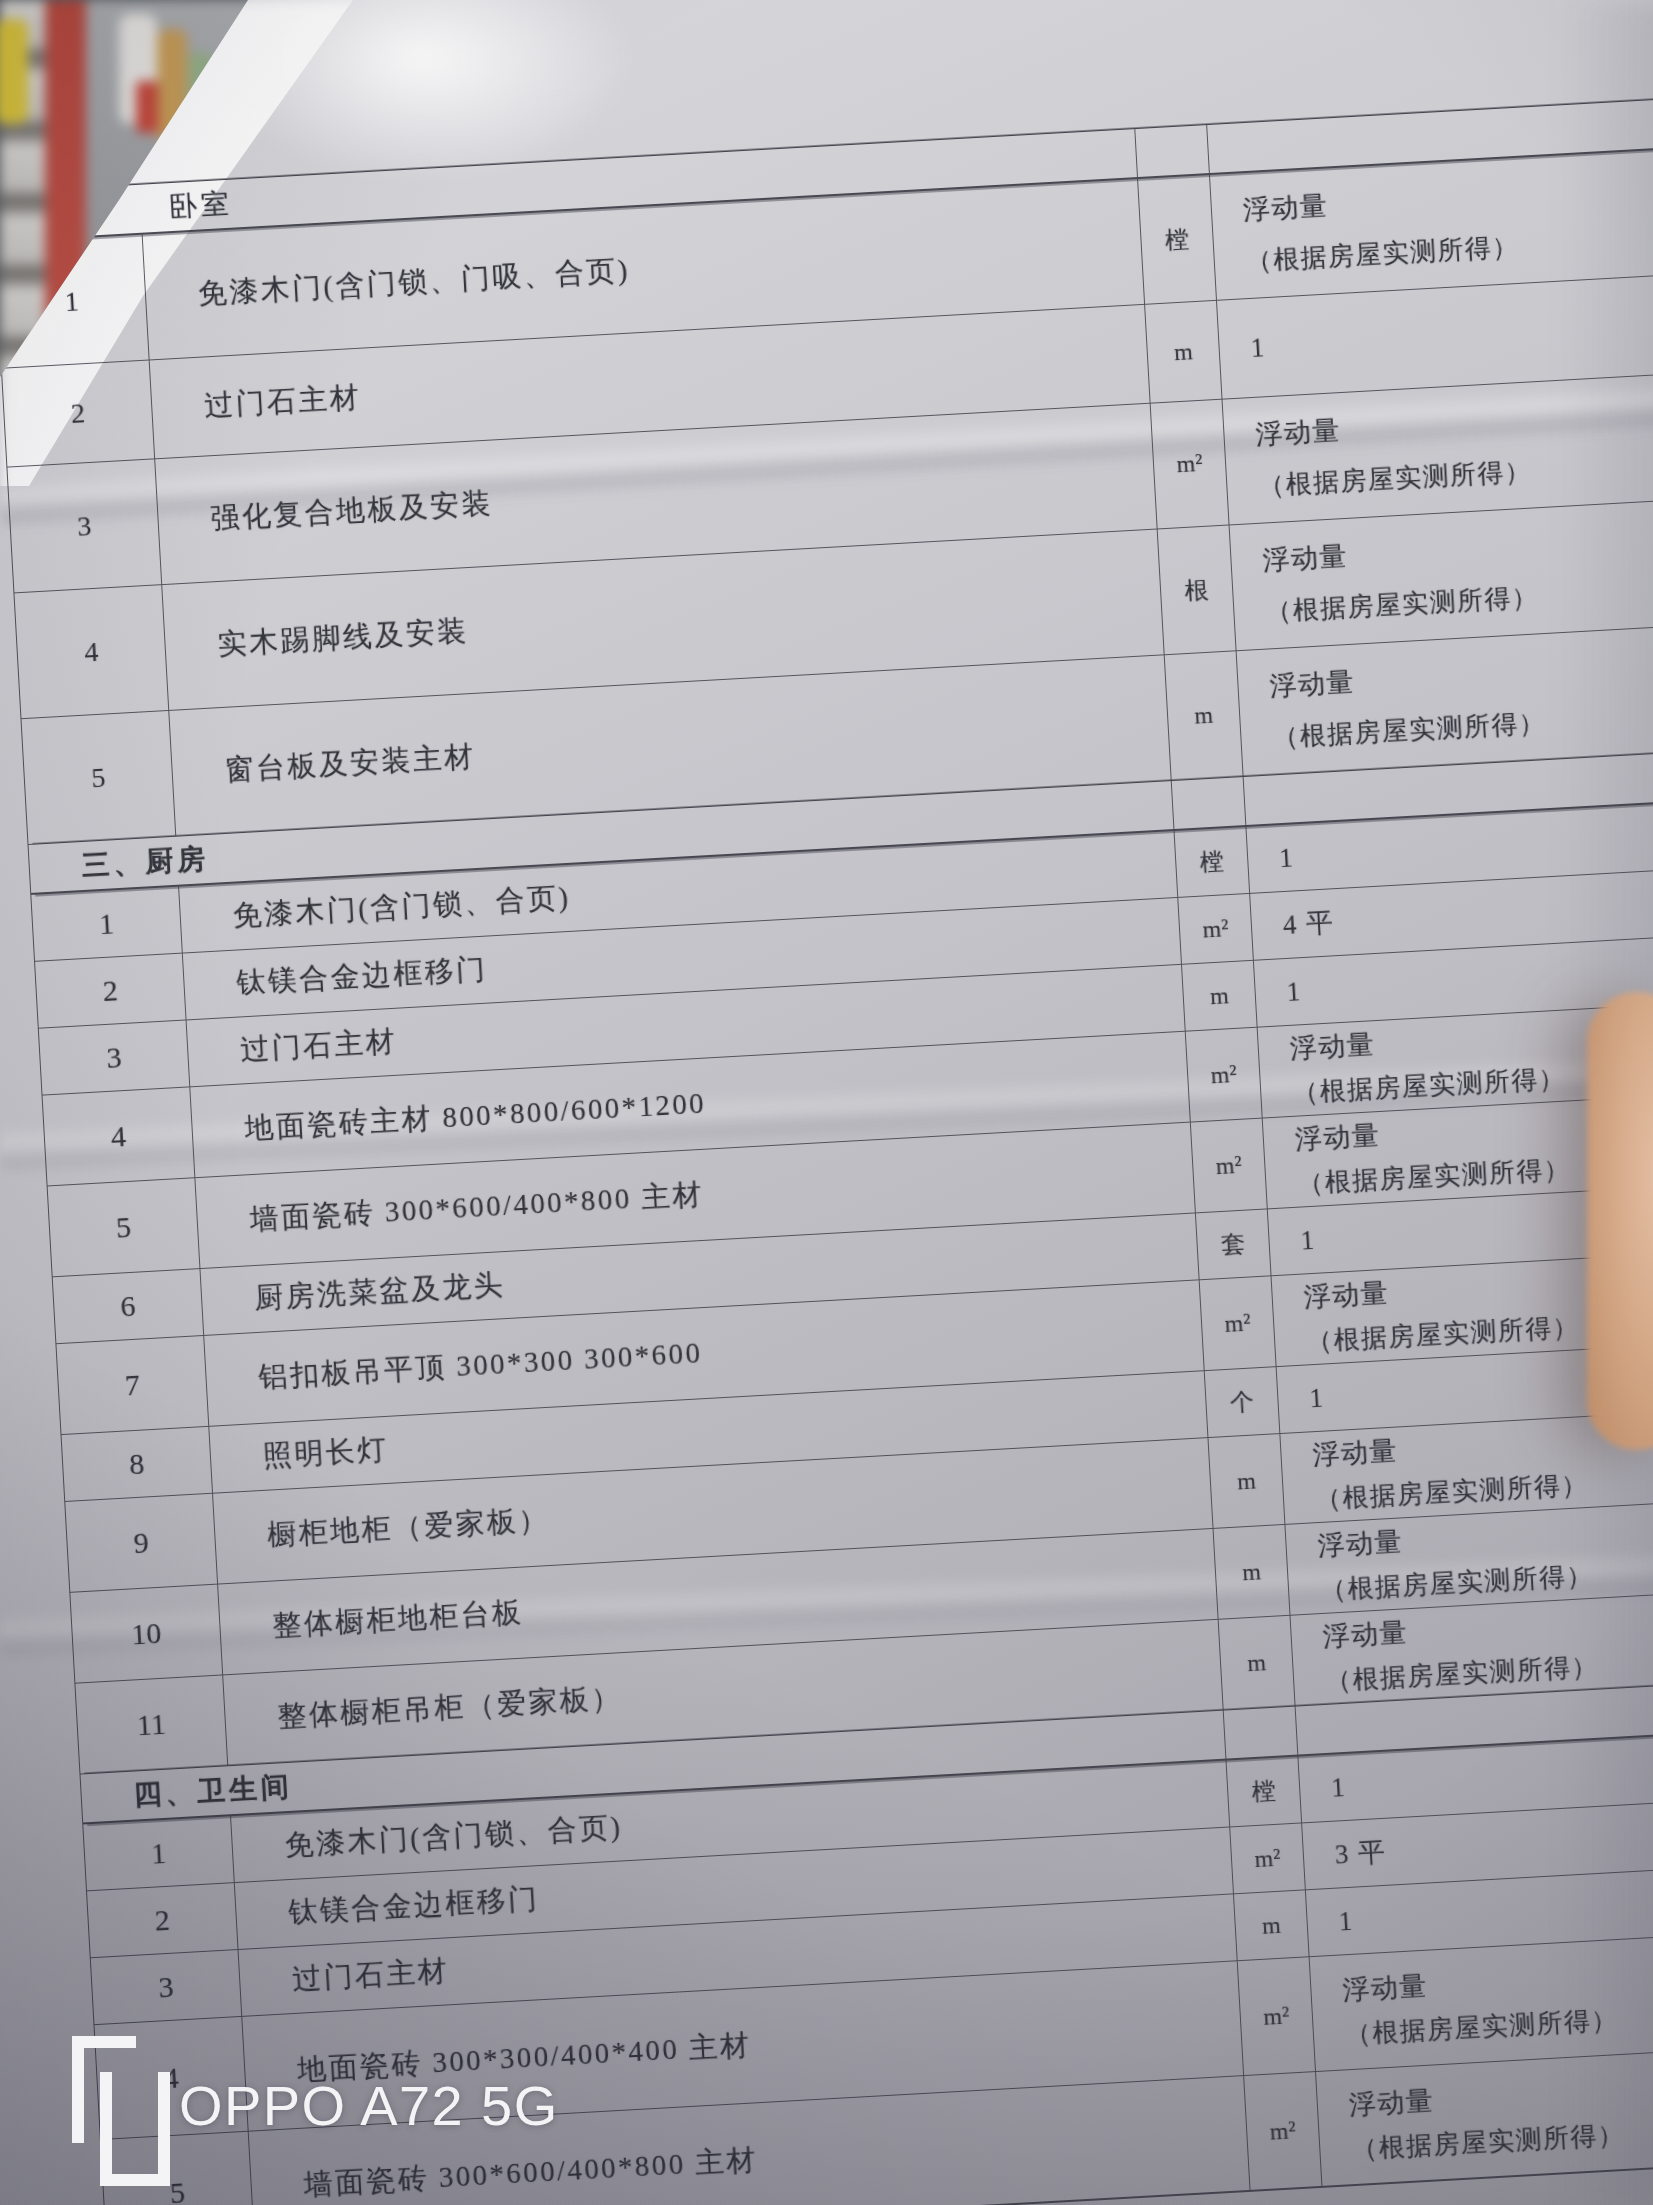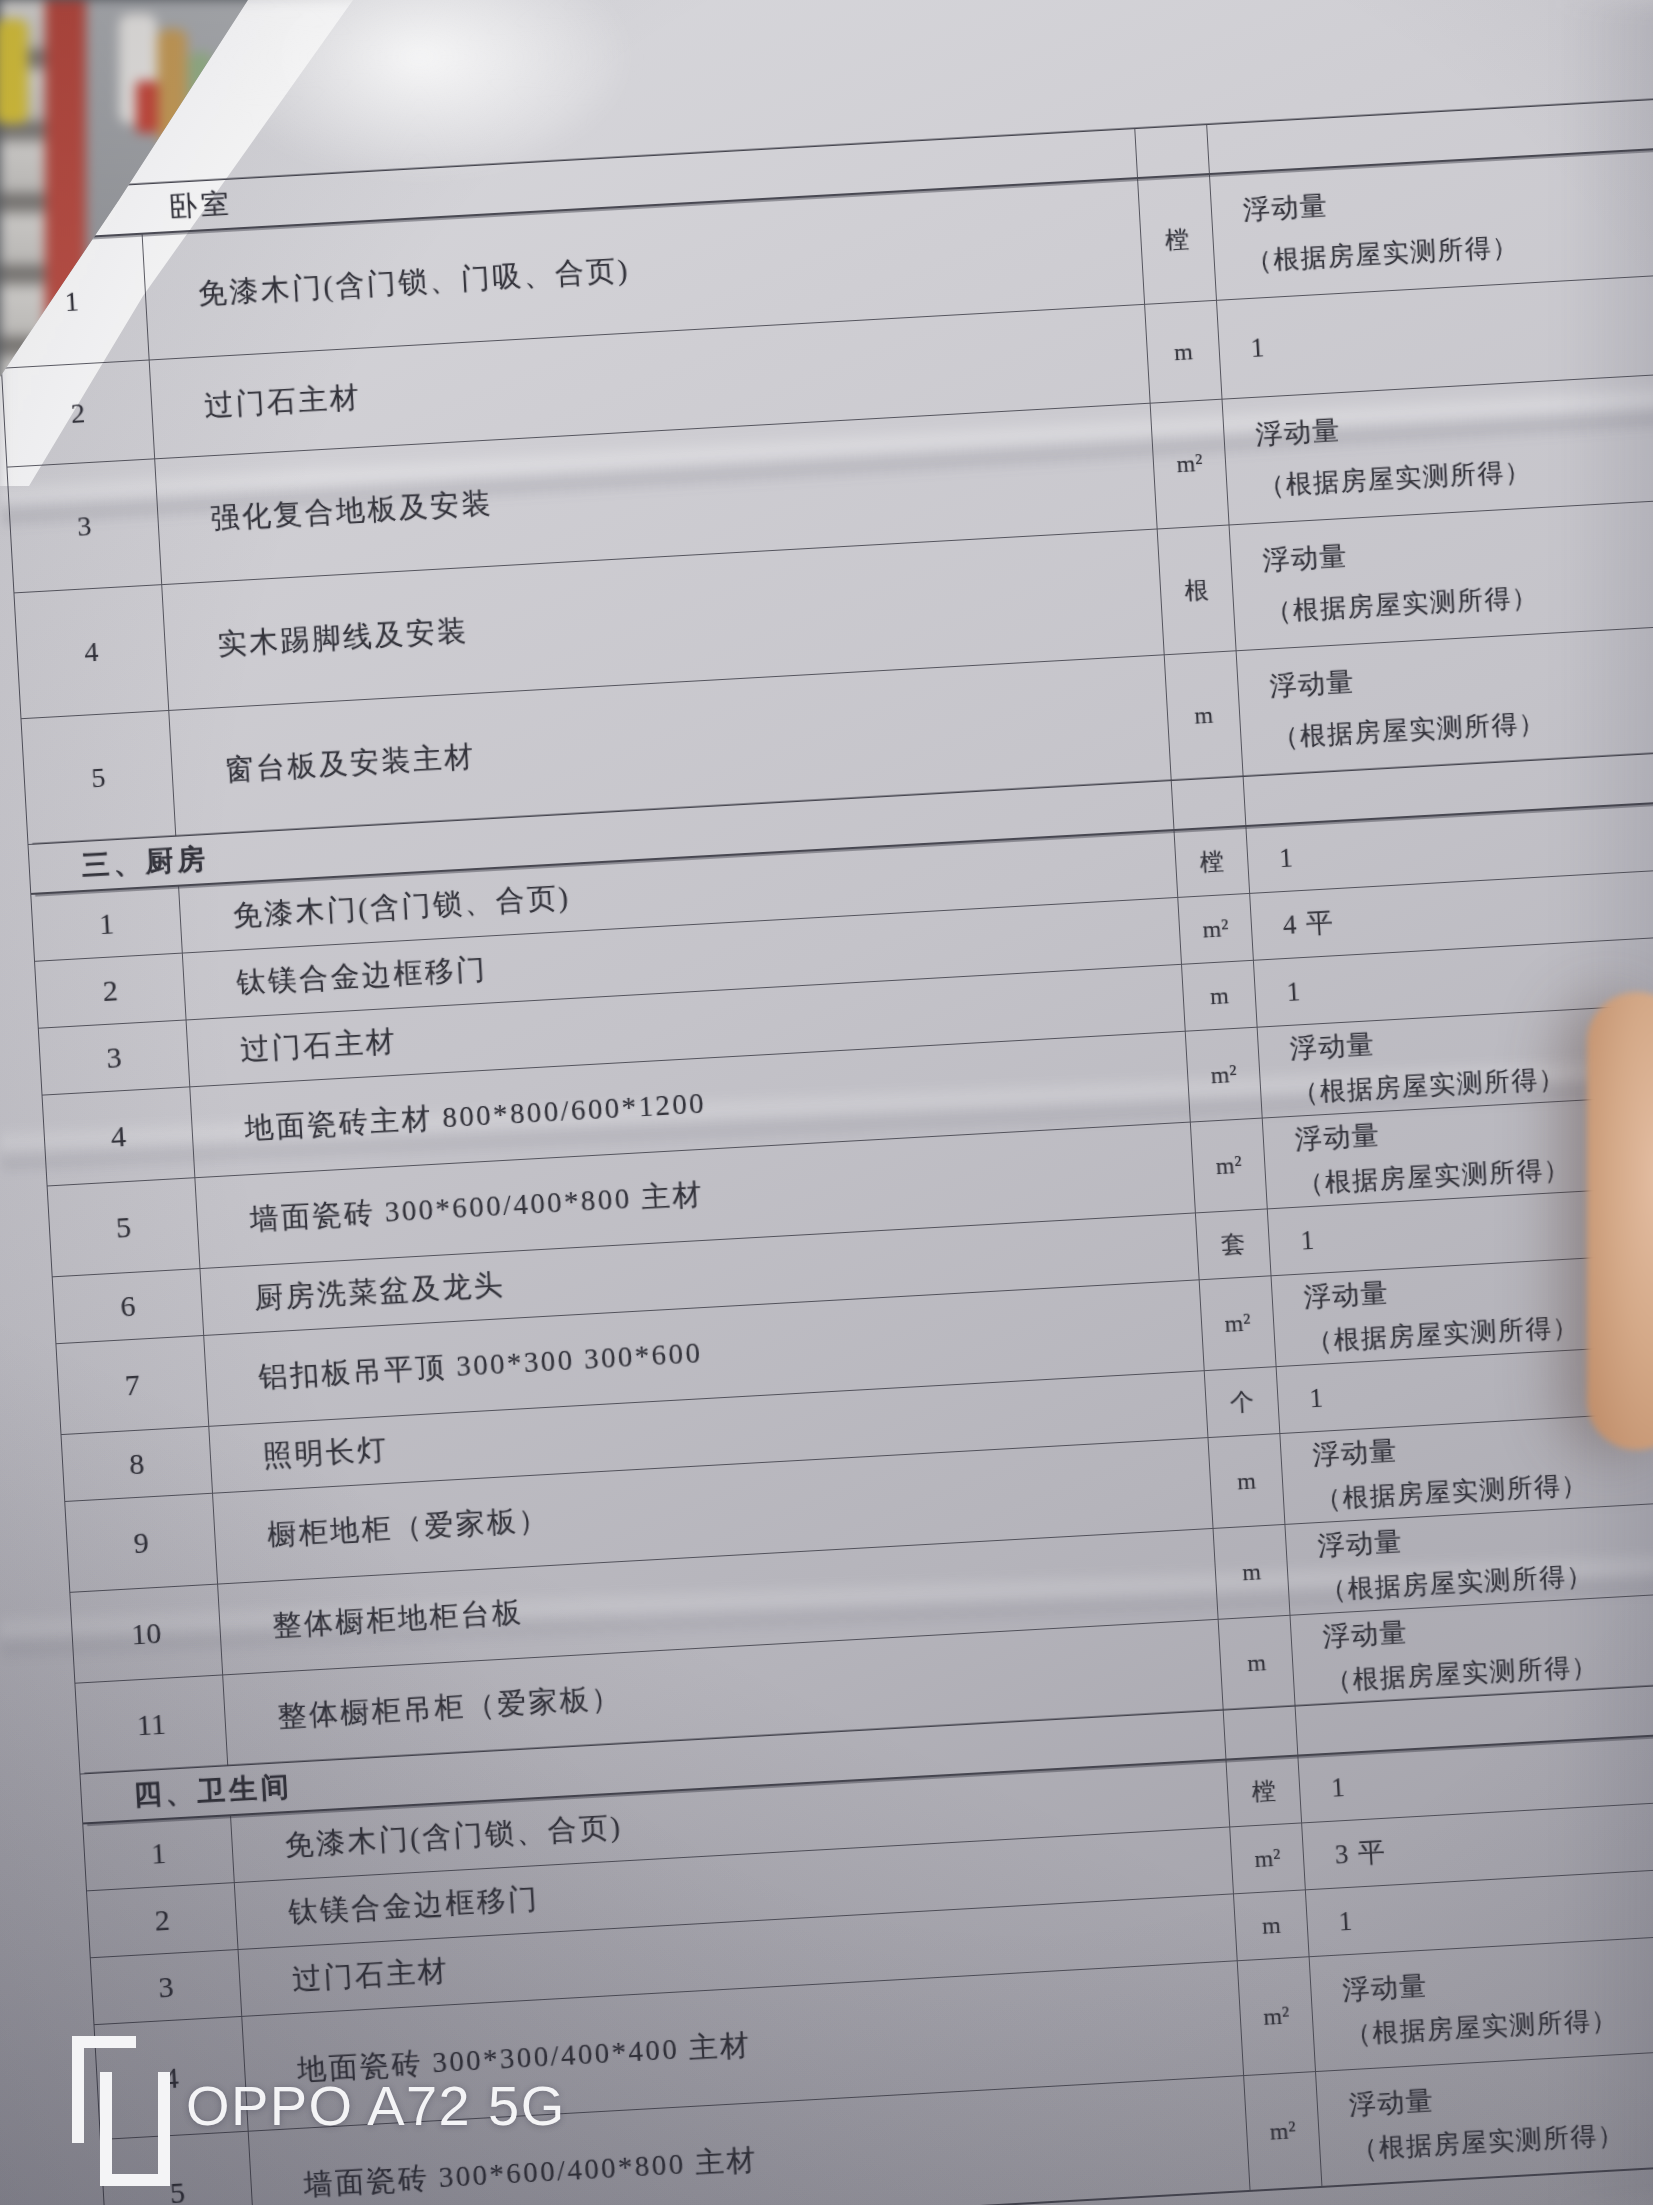--- a/index.html
+++ b/index.html
@@ -68,21 +68,21 @@
   .row.s-2.tall{height:114px;}
   
   #finger{position:absolute;right:-33px;top:992px;width:100px;height:458px;border-radius:62px;
      background:radial-gradient(ellipse at 70% 40%,#e3bda2 0%,#d4a988 45%,#bd8a66 100%);
      filter:blur(3.3px);box-shadow:-29px 4.8px 57px rgba(80,60,55,0.35);}
   
   #vignette{position:absolute;inset:0;pointer-events:none;
      background:radial-gradient(ellipse at 62% 42%,rgba(0,0,0,0) 55%,rgba(25,25,40,0.16) 100%),
                 linear-gradient(25deg,rgba(20,20,35,0.20) 0%,rgba(20,20,35,0) 30%);}
   
-  #watermark{position:absolute;left:72px;top:2036px;display:flex;align-items:center;gap:33px;color:#f4f4f6;}
+  #watermark{position:absolute;left:72px;top:2036px;display:flex;align-items:center;gap:26px;color:#f4f4f6;}
   #wm-logo{position:relative;width:81px;height:138px;}
   .wm-b1{position:absolute;left:0;top:0;width:52px;height:95px;
      border-left:12.4px solid #f4f4f6;border-top:12.4px solid #f4f4f6;}
   .wm-b2{position:absolute;left:28px;top:36px;width:46px;height:102px;
      border-left:12.4px solid #f4f4f6;border-bottom:12.4px solid #f4f4f6;border-right:12.4px solid #f4f4f6;
      border-top:none;}
   .wm-b2::after{content:"";position:absolute;left:0px;top:-36px;width:12.4px;height:0px;}
   #wm-text{font-family:"Liberation Sans","DejaVu Sans",sans-serif;font-size:56px;font-weight:500;letter-spacing:1.4px;
      text-shadow:0 1px 6.7px rgba(40,40,60,0.35);}
 </style>

